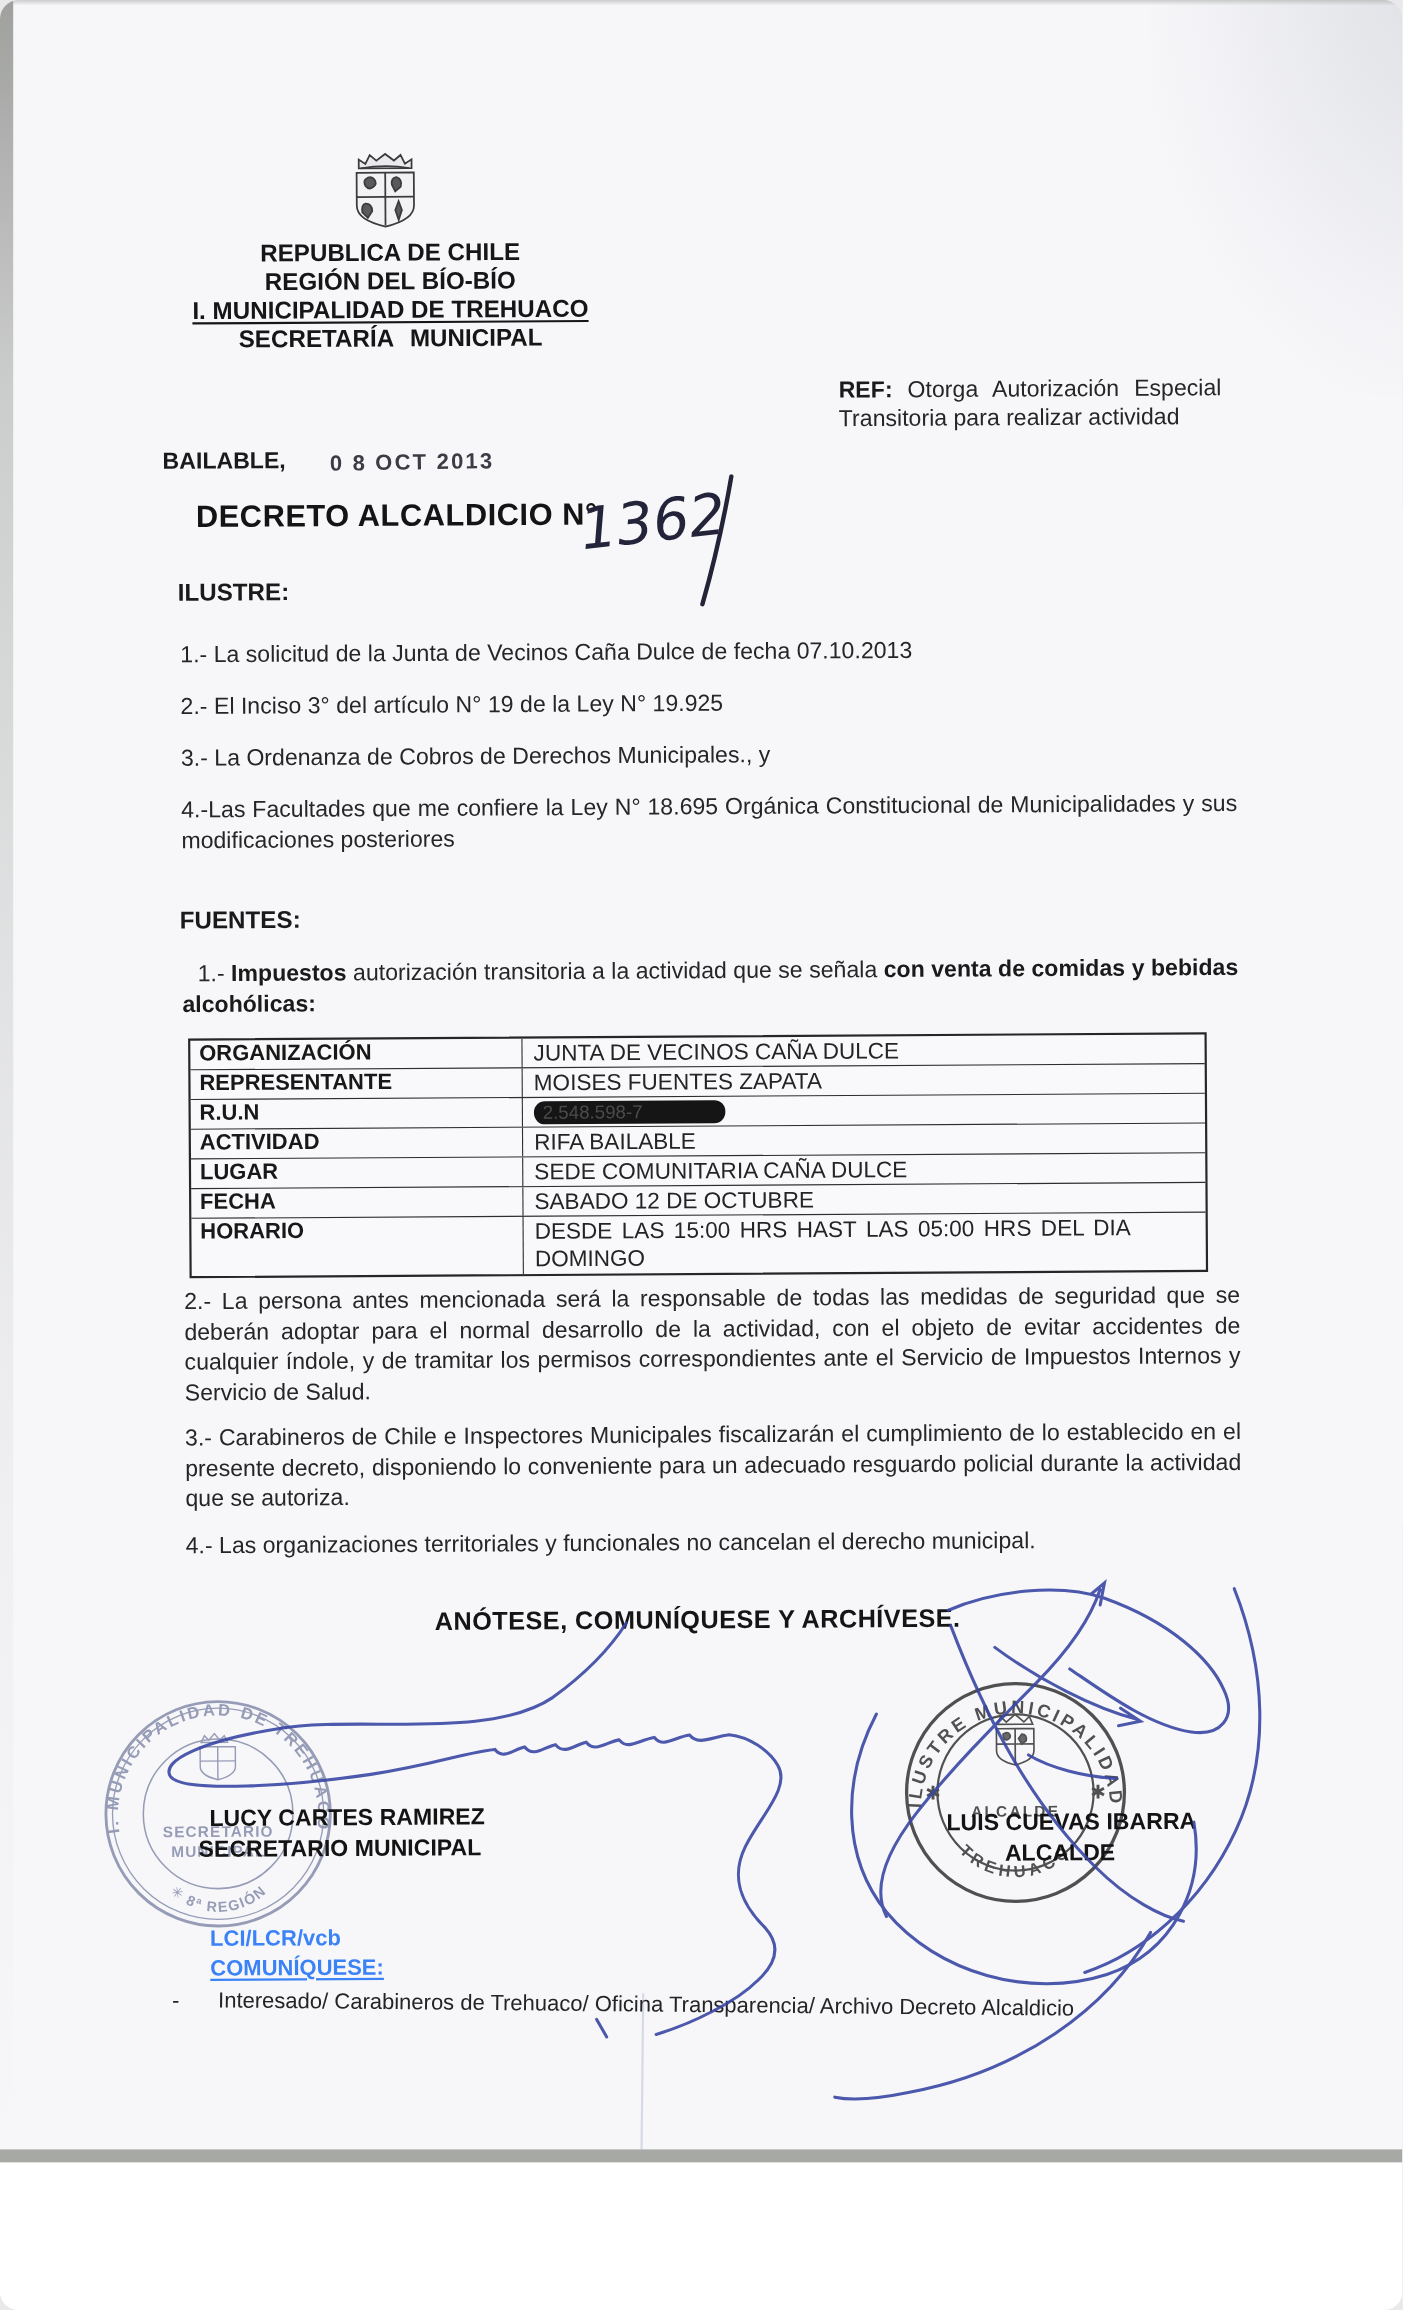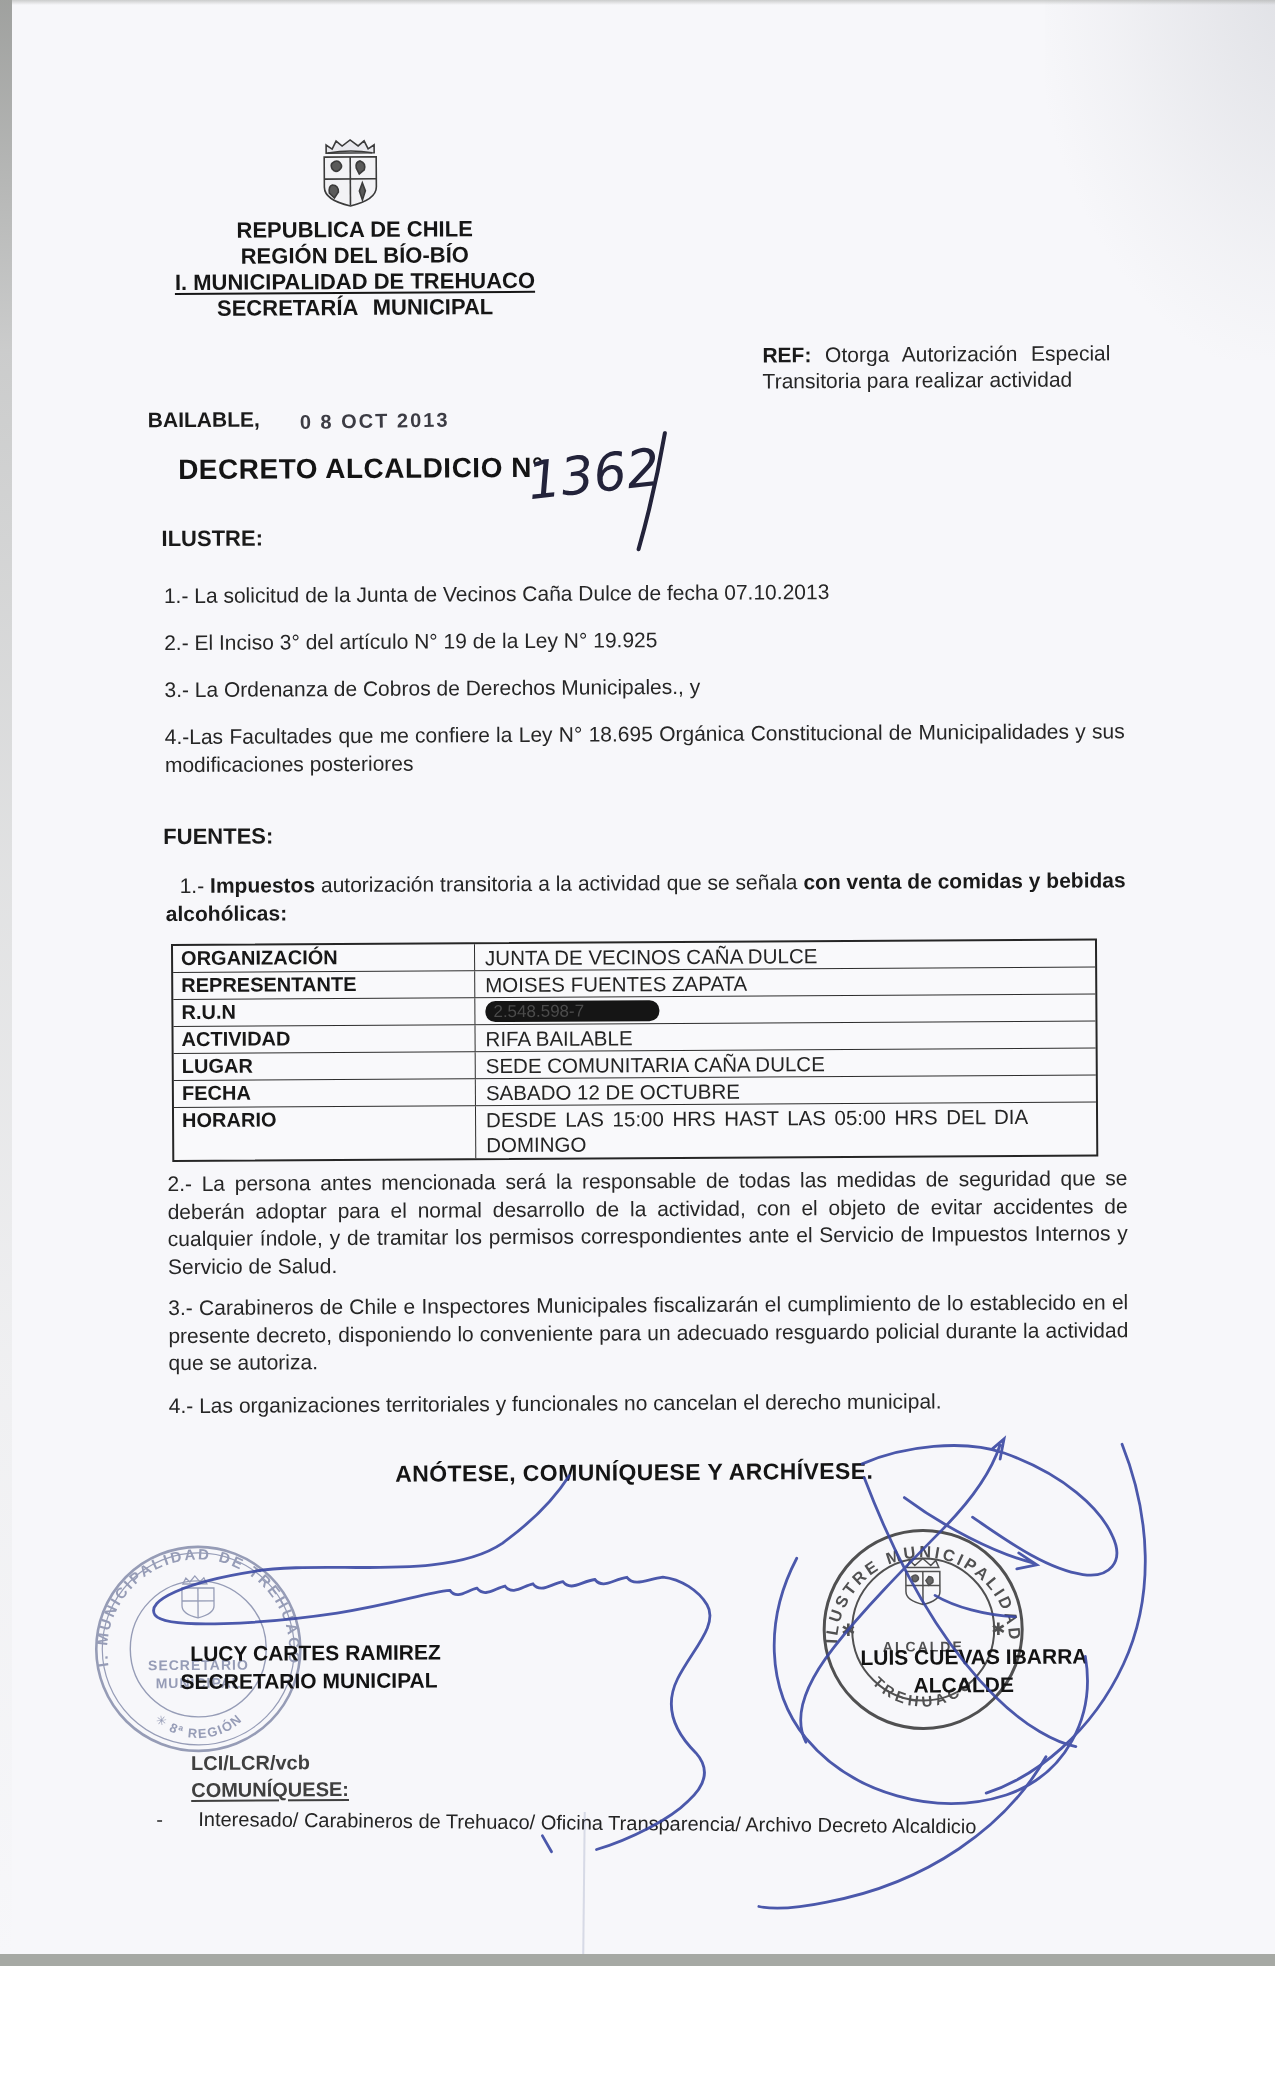--- a/index.html
+++ b/index.html
@@ -1,20 +1,21 @@
 <!DOCTYPE html>
 <html><head>
 <meta charset="utf-8">
 <style>
   html,body{margin:0;padding:0;background:#e9e9e9;}
   .page{
     position:relative;width:1275px;height:2100px;margin:0 auto;
     background:#ffffff;overflow:hidden;
     font-family:"Liberation Sans","DejaVu Sans",sans-serif;
     color:#222;
+    border-radius:17px;
   }
   .scan{position:absolute;left:0;top:0;width:1275px;height:1956px;background:#f7f7fa;}
   .scan-edge-left{position:absolute;left:0;top:0;width:12px;height:1956px;
     background:linear-gradient(to bottom,rgba(130,132,128,.75) 0%,rgba(150,152,148,.45) 18%,rgba(175,177,173,.30) 45%,rgba(205,206,203,.18) 70%,rgba(230,230,228,0) 100%);}
   .scan-edge-top{position:absolute;left:0;top:0;width:1275px;height:5px;background:linear-gradient(to bottom,rgba(160,162,158,.5),rgba(160,162,158,0));}
   .scan-bottom-strip{position:absolute;left:0;top:1954px;width:1275px;height:12px;background:#a6a9a4;}
   .below-scan{position:absolute;left:0;top:1966px;width:1275px;height:134px;background:#ffffff;}
   .corner-shade{position:absolute;right:0;top:0;width:230px;height:360px;
     background:radial-gradient(ellipse at 115% -10%,rgba(175,178,186,.35),rgba(200,202,208,.12) 55%,rgba(220,220,224,0) 75%);}
   .fold-line{position:absolute;left:583px;top:1812px;width:2px;height:142px;background:rgba(120,130,170,.25);transform:rotate(.6deg);}
@@ -32,21 +33,21 @@
   .tbl{position:absolute;left:170px;top:942px;width:922px;border:2px solid #262626;background:rgba(255,255,255,.25);}
   .trow{display:flex;}
   .trow + .trow{border-top:1.6px solid #2e2e2e;}
   .tlabel{width:302px;flex:none;border-right:1.8px solid #2e2e2e;font-weight:bold;font-size:20px;color:#181818;padding:1px 6px 0 8px;box-sizing:border-box;}
   .tvalue{flex:1;font-size:20.5px;color:#242424;padding:1px 8px 0 10px;box-sizing:border-box;line-height:25px;}
   .r1{height:26px;} .r2{height:52px;}
   .redact{display:inline-block;width:158px;height:21px;background:#151515;border-radius:10px;margin-top:2px;
     color:#4b4b4b;font-size:17px;line-height:21px;padding:0 8px;overflow:hidden;white-space:nowrap;}
   .closing{font-size:23px;font-weight:bold;color:#151515;letter-spacing:.4px;text-align:center;}
   .name{font-size:21px;font-weight:bold;color:#131313;}
-  .foot-b{font-size:20px;font-weight:bold;color:#404040;}
+  .foot-b{font-size:20px;font-weight:bold;color:#3b82f6;}
   .foot-u{text-decoration:underline;text-underline-offset:3px;}
   .foot-i{font-size:20px;color:#242424;transform:rotate(.9deg);transform-origin:left center;}
   svg{display:block;}
   .sig-layer{position:absolute;left:0;top:0;pointer-events:none;}
 </style>
 </head>
 <body>
 
 <div class="page">
   <div class="scan"></div>

